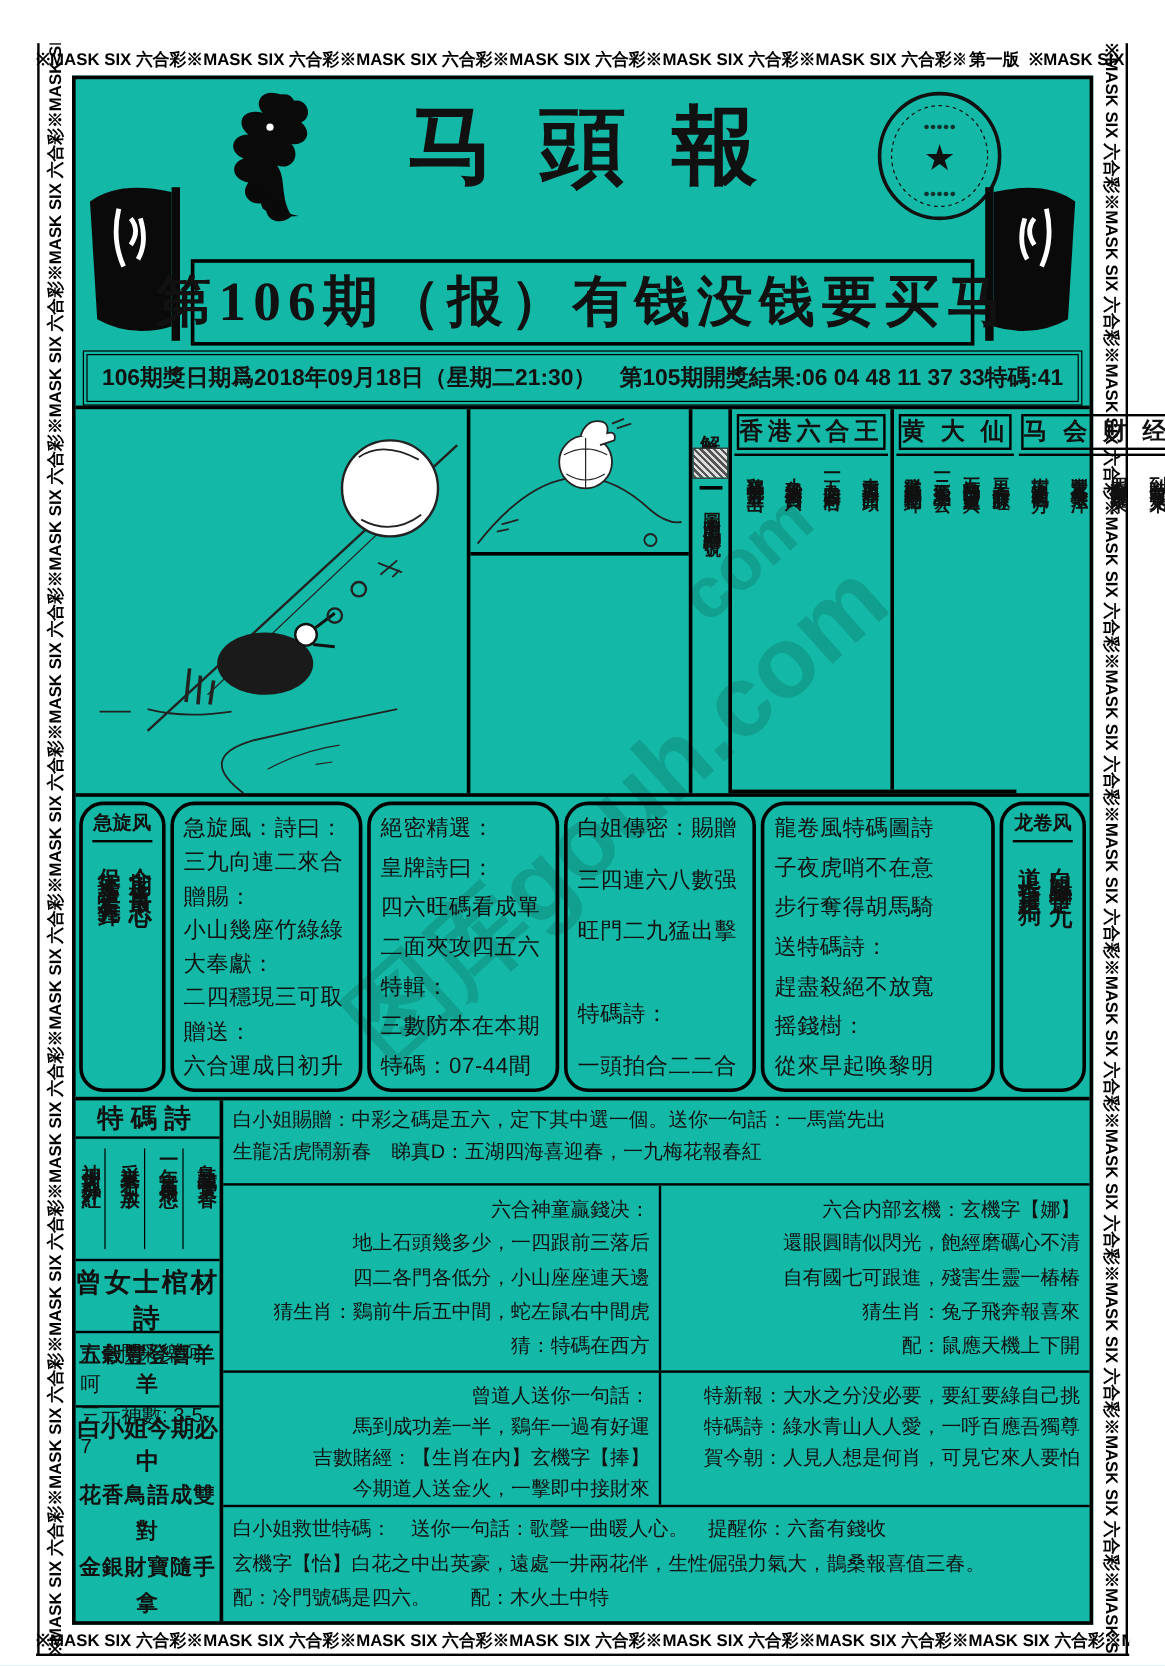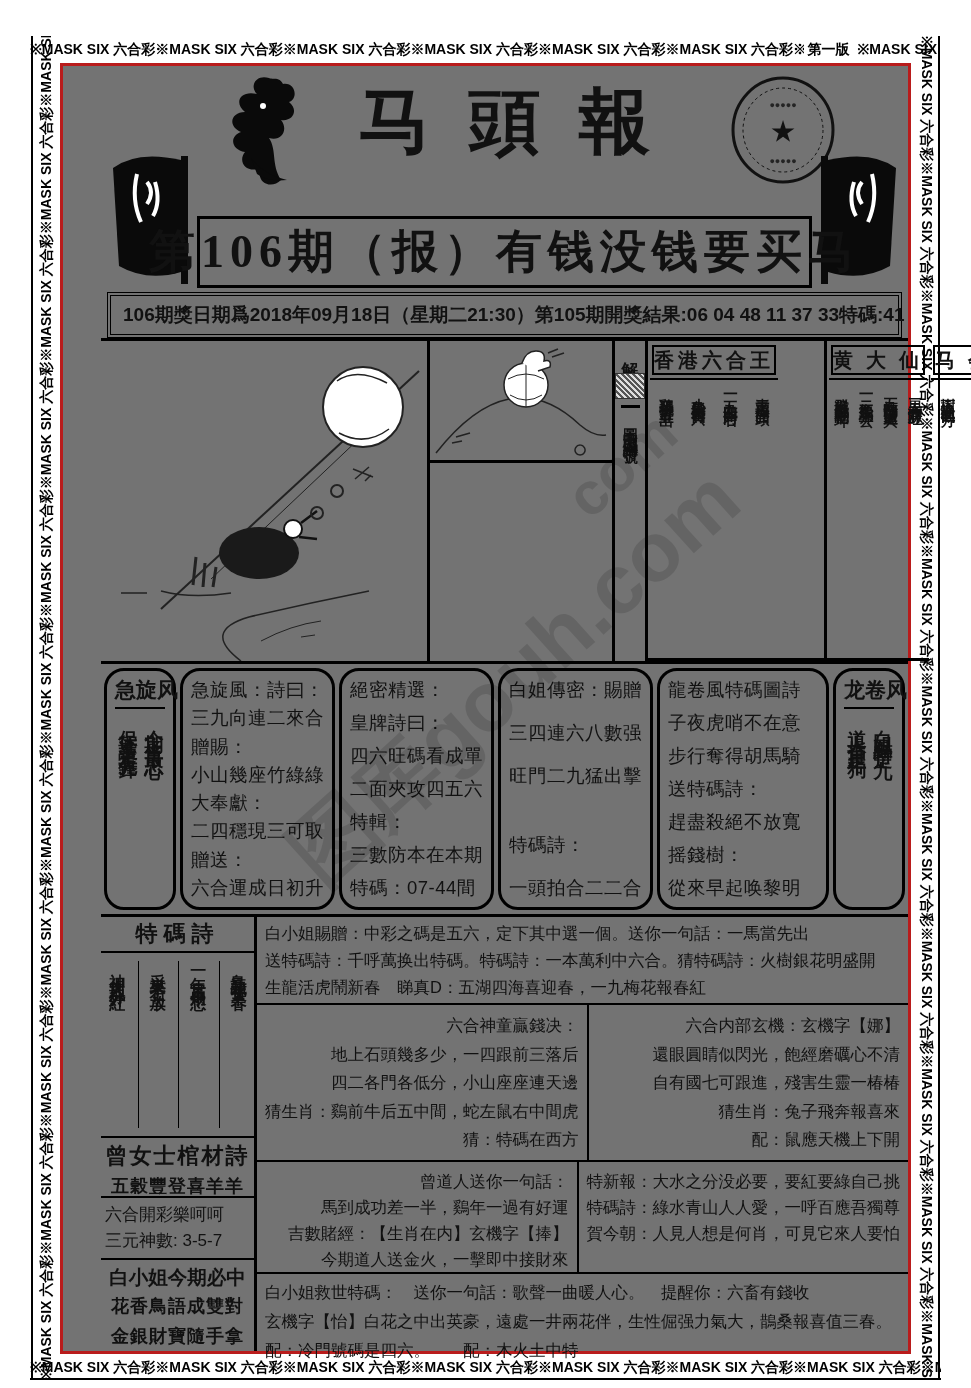--- a/index.html
+++ b/index.html
@@ -18,21 +18,21 @@
   .strip-left   { left:31px;  top:36px; width:26px; height:1344px; border-left:2px solid #000; }
   .strip-right  { left:914px; top:36px; width:26px; height:1344px; border-right:2px solid #000; }
   .strip .rep { flex:1 1 auto; overflow:hidden; }
   .strip .ed  { flex:0 0 auto; padding:0 4px; }
   .rotL { position:absolute; left:0; top:0; width:1344px; height:26px; line-height:26px;
           transform-origin:0 0; transform:rotate(-90deg) translateX(-1344px); }
   .rotR { position:absolute; left:0; top:0; width:1344px; height:26px; line-height:26px;
           transform-origin:0 0; transform:rotate(90deg) translateY(-26px); }
   
   .frame { position:absolute; left:60px; top:63px; width:851px; height:1291px;
-           border:3px solid #b91c1c; background:#737373; display:flex; flex-direction:column;padding-left:38px; }
+           border:3px solid #000000; background:#14b8a6; display:flex; flex-direction:column; }
   
   .hdr { height:150px; position:relative; border-bottom:0; }
   .masthead { position:absolute; left:0; right:0; top:8px; text-align:center;
               font-family:"Liberation Serif", serif; font-weight:900; font-size:72px;
               letter-spacing:38px; text-indent:38px; }
   .horse-art { position:absolute; left:110px; top:6px; }
   .seal { position:absolute; right:70px; top:8px; }
   .flag { position:absolute; top:88px; }
   .flag.l { left:6px; } .flag.r { right:6px; }
   
@@ -58,45 +58,45 @@
   .interp { width:44px; border-right:3px solid #000; display:flex; flex-direction:column; align-items:center; }
   .interp .tt { writing-mode:vertical-rl; font-weight:bold; font-size:17px; letter-spacing:6px; padding-top:8px; }
   .interp .stamp { width:30px; height:26px; margin:6px 0; background:
       repeating-linear-gradient(45deg,#555 0 2px,#ddd 2px 4px); border:1px solid #333; }
   .interp .nn { writing-mode:vertical-rl; font-weight:bold; font-size:15px; letter-spacing:3px;
                 border-top:3px solid #000; padding-top:8px; flex:1; }
   .pcol { flex:1; display:flex; flex-direction:row; }
   .prow { flex:1; display:flex; }
   .prow:first-child { border-bottom:3px solid #000; }
   .panel { flex:1; display:flex; flex-direction:column; }
-  .panel + .panel { border-left:3px solid #000;margin-left:44px; }
+  .panel + .panel { border-left:3px solid #000; }
   .panel-h { margin:4px 4px 0 4px; border:2px solid #000; text-align:center;
              font-family:"Liberation Serif", serif; font-weight:900; font-size:20px;
              line-height:26px; letter-spacing:4px; white-space:nowrap; overflow:hidden; }
   .panel-b { flex:1; margin:3px 2px 2px 2px; border-top:2px solid #000;
              display:flex; flex-direction:row-reverse; justify-content:space-around;
              padding-top:6px; }
   .vphrase { writing-mode:vertical-rl; font-family:"Liberation Serif", serif; font-weight:bold;
              font-size:14.5px; letter-spacing:2.5px; }
   
   .midband { height:250px; display:flex; justify-content:space-between; padding:4px 3px; gap:4px; }
   .rbox { border:3px solid #000; border-radius:20px; padding:5px 8px; }
   .tab { width:72px; display:flex; flex-direction:column; align-items:center; }
-  .tab .th { font-weight:bold; font-size:21px; white-space:nowrap; border-bottom:2px solid #000;
+  .tab .th { font-weight:bold; font-size:16px; white-space:nowrap; border-bottom:2px solid #000;
              align-self:stretch; text-align:center; padding-bottom:3px; }
   .tab .tb { flex:1; display:flex; flex-direction:row-reverse; justify-content:space-around;
              align-self:stretch; padding-top:6px; }
   .tab .tb .vphrase { font-size:19px; font-weight:900; letter-spacing:5px; }
   .pbox { flex:1; display:flex; flex-direction:column; justify-content:space-between; }
   .pbox .ln { font-size:18.5px; line-height:28px; white-space:nowrap; letter-spacing:0.5px; }
   .pbox.gap2 .ln.sp { margin-top:26px; }
   .w156 { max-width:168px; } .w150 { max-width:160px; } .w205 { flex:1.25; }
   
   .lower { flex:1; border-top:3px solid #000; display:flex; min-height:0; }
-  .lcol { width:156px; border-right:3px solid #000; display:flex; flex-direction:column; }
+  .lcol { width:123px; border-right:3px solid #000; display:flex; flex-direction:column; }
   .lc-h { height:36px; border-bottom:2px solid #000; display:flex; align-items:center; justify-content:center;
           font-family:"Liberation Serif", serif; font-weight:900; font-size:22px; letter-spacing:6px; }
   .lc-poems { height:186px; border-bottom:2px solid #000; display:flex; flex-direction:row-reverse;
               justify-content:space-around; padding:8px 0; }
   .lc-poems .vphrase { font-size:16px; letter-spacing:3.5px; }
   .lc-poems .vphrase:not(:last-child) { border-left:1px solid #000; padding-left:8px; }
   .lc-coffin { height:60px; border-bottom:2px solid #000; text-align:center; padding-top:3px; }
   .lc-coffin .a { font-family:Liberation Mono, monospace; font-weight:900; font-size:22px; letter-spacing:2px; }
   .lc-coffin .b { font-family:"Liberation Serif", serif; font-weight:bold; font-size:18px; letter-spacing:1px; margin-top:3px; }
   .lc-happy { height:62px; border-bottom:2px solid #000; padding:4px 4px; font-size:17px; line-height:26px; }
@@ -339,21 +339,20 @@
       </div>
       <div class="lc-must">
         <div class="a">白小姐今期必中</div>
         <div class="b">花香鳥語成雙對</div>
         <div class="b">金銀財寶隨手拿</div>
       </div>
     </div>
     <div class="rcol">
       <div class="gift">
         <div class="ln">白小姐賜贈：中彩之碼是五六，定下其中選一個。送你一句話：一馬當先出</div>
-        <div class="ln">送特碼詩：千呼萬换出特碼。特碼詩：一本萬利中六合。猜特碼詩：火樹銀花明盛開</div>
         <div class="ln">生龍活虎鬧新春　睇真D：五湖四海喜迎春，一九梅花報春紅</div>
       </div>
       <div class="two row2">
         <div class="a">
           <div class="ln">六合神童贏錢决：</div>
           <div class="ln">地上石頭幾多少，一四跟前三落后</div>
           <div class="ln">四二各門各低分，小山座座連天邊</div>
           <div class="ln">猜生肖：鷄前牛后五中間，蛇左鼠右中間虎</div>
           <div class="ln">猜：特碼在西方</div>
         </div>

